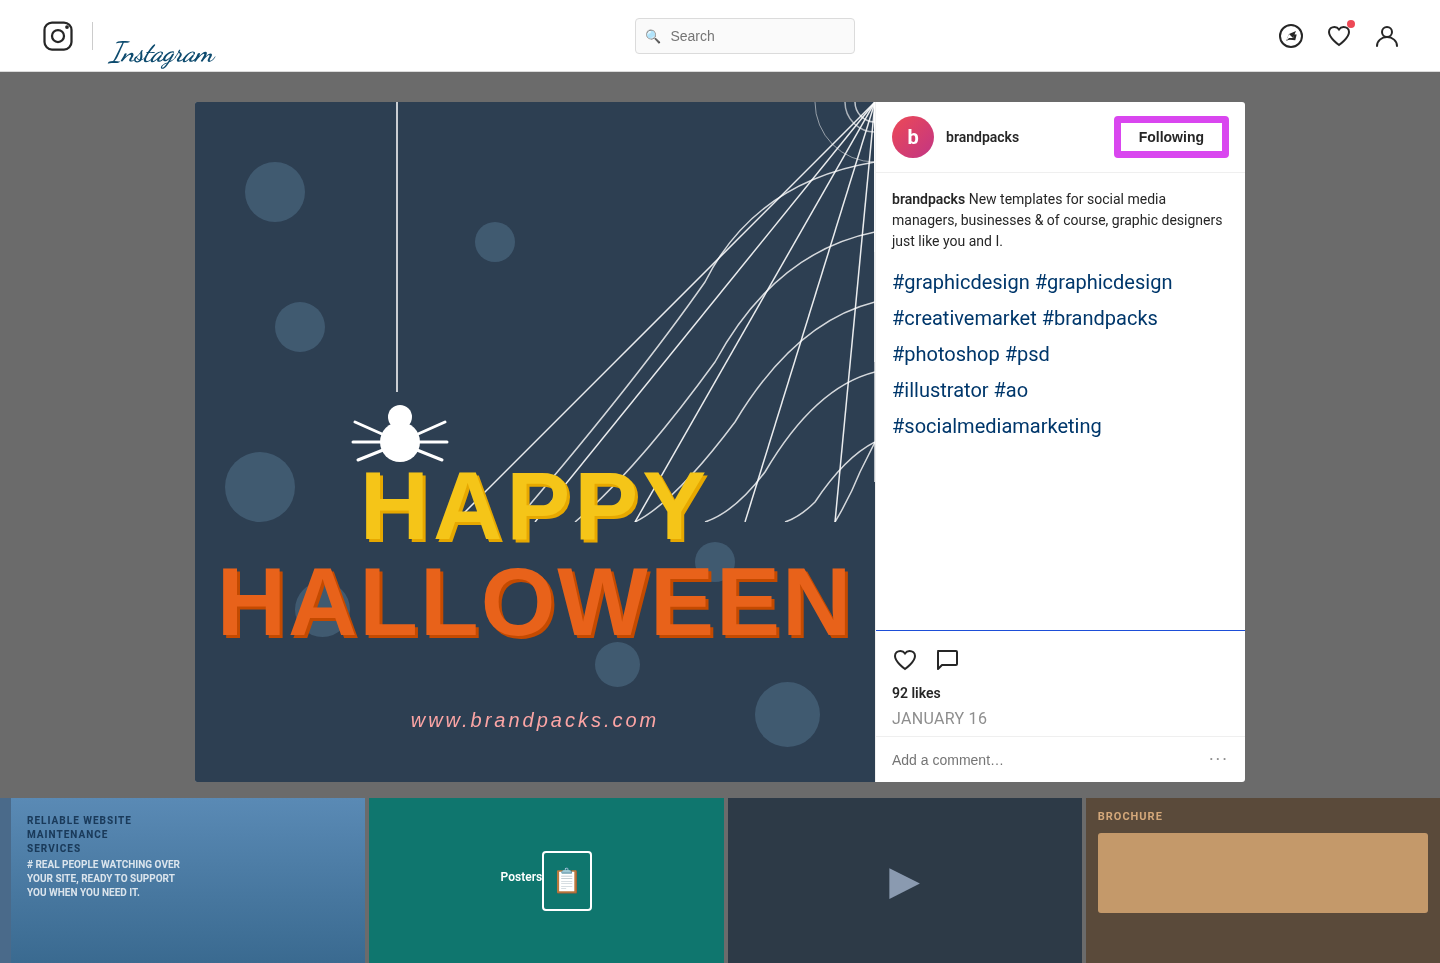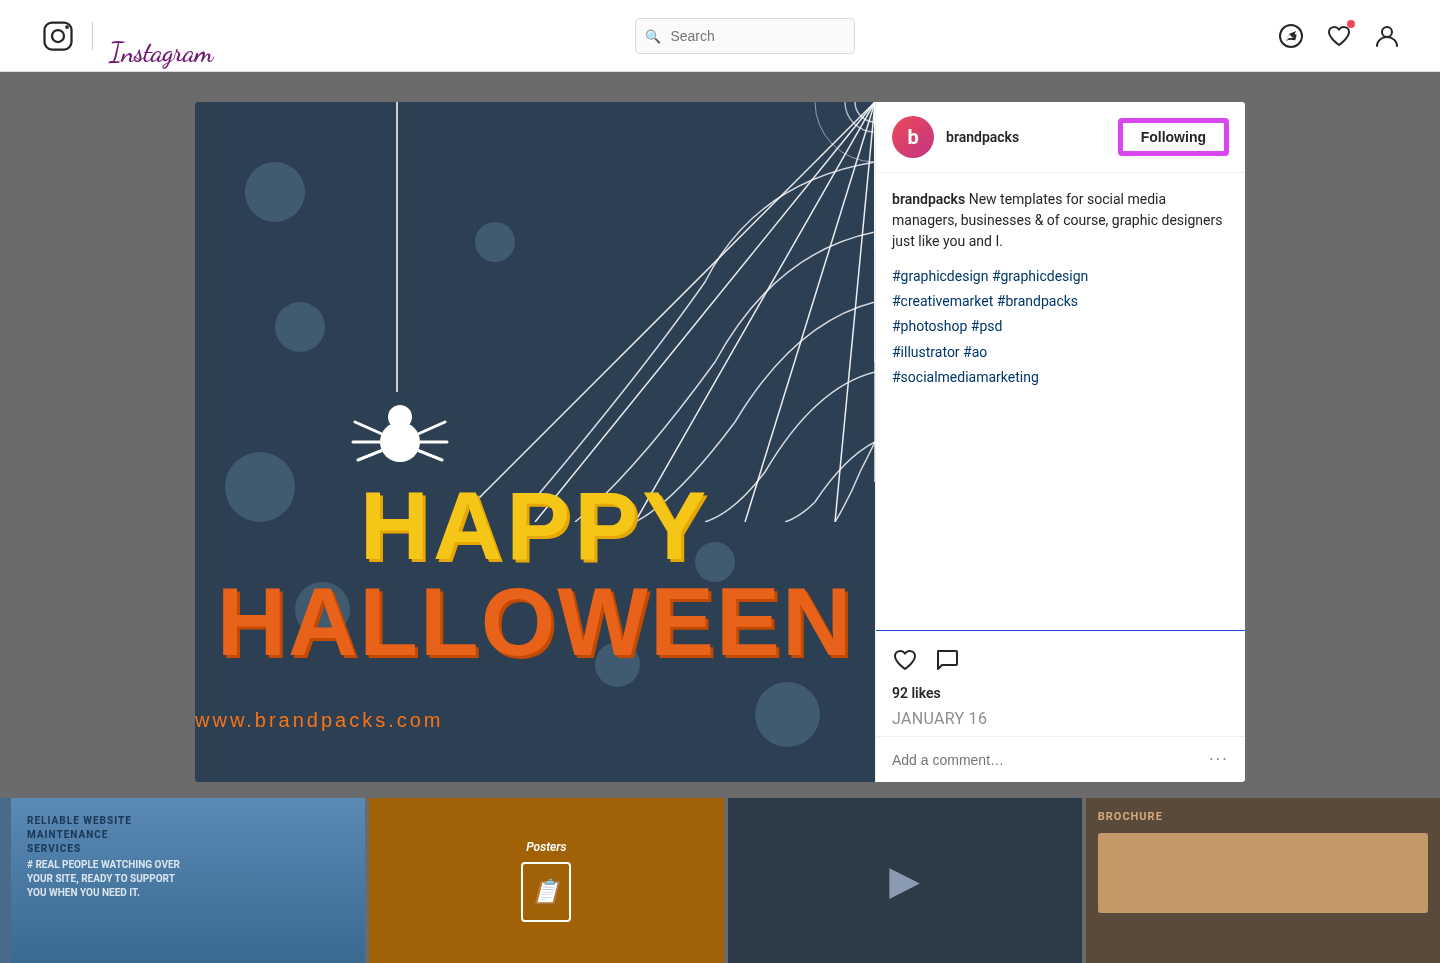--- a/index.html
+++ b/index.html
@@ -39,22 +39,23 @@
       height: 36px;
     }
     .ig-divider {
       width: 1px;
       height: 28px;
       background: #ccc;
     }
     .ig-wordmark {
       font-size: 28px;
       font-family: 'Dancing Script', cursive, Georgia, serif;
+      font-style: italic;
       font-weight: 600;
-      color: #701a75;
+      color: #0c4a6e;
       letter-spacing: -0.5px;
       margin-top: 32px;
     }
     .header-search {
       position: relative;
     }
     .search-input {
       width: 220px;
       height: 36px;
       background: #fafafa;
@@ -171,21 +172,21 @@
       position: absolute;
       top: 270px;
       left: 155px;
       width: 100px;
       height: 120px;
     }
 
     
     .halloween-text {
       position: absolute;
-      bottom: 112px;
+      bottom: 132px;
       left: 0;
       right: 0;
       text-align: center;
     }
     .happy-text {
       font-size: 96px;
       font-weight: 900;
       color: #f5c518;
       letter-spacing: 4px;
       line-height: 1;
@@ -200,26 +201,27 @@
       line-height: 1;
       text-shadow: 3px 3px 0 #c44a00;
       font-family: Arial Black, Arial, sans-serif;
       text-align: center;
     }
     .website-text {
       position: absolute;
       bottom: 50px;
       left: 0;
       right: 0;
-      text-align: left;
-      color: #f97316;
+      text-align: center;
+      color: #fca5a5;
       font-size: 20px;
       font-weight: 300;
       letter-spacing: 3px;
       font-family: Arial, sans-serif;
+      font-style: italic;
     }
 
     
     .post-right-side {
       flex: 1;
       display: flex;
       flex-direction: column;
       border-left: 1px solid #efefef;
     }
 
@@ -246,21 +248,21 @@
       font-size: 20px;
       font-weight: 700;
     }
     .post-username {
       font-weight: 600;
       font-size: 14px;
       color: #262626;
       flex: 1;
     }
     .following-btn {
-      border: 5px solid #d946ef;
+      border: 7px solid #d946ef;
       background: #fff;
       border-radius: 4px;
       padding: 6px 18px;
       font-size: 14px;
       font-weight: 600;
       color: #262626;
       cursor: pointer;
       margin-left: 48px;
     }
 
@@ -274,21 +276,21 @@
       font-size: 14px;
       color: #262626;
       line-height: 1.5;
     }
     .caption-username {
       font-weight: 600;
     }
     .hashtags {
       margin-top: 12px;
       color: #00376b;
-      font-size: 14px;
+      font-size: 20px;
       line-height: 1.8;
     }
 
     
     .post-actions {
       padding: 8px 16px 0;
       border-top: 1px solid #1d4ed8;
     }
     .action-icons {
       display: flex;
@@ -524,21 +526,21 @@
   </div>
 
   <div class="bottom-strip">
     <div class="thumb thumb-1">
       <div style="width:100%;height:100%;background:linear-gradient(180deg,#5a8ab5 0%,#3a6a90 100%);display:flex;flex-direction:column;padding:16px;justify-content:flex-start;">
         <div style="color:#1a3a5a;font-size:10px;font-weight:800;text-transform:uppercase;letter-spacing:1px;line-height:1.4;">RELIABLE WEBSITE<br>MAINTENANCE<br>SERVICES</div>
         <div style="color:#fff;font-size:10px;margin-top:2px;line-height:1.4;opacity:0.8;font-weight:bold;"># REAL PEOPLE WATCHING OVER<br>YOUR SITE, READY TO SUPPORT<br>YOU WHEN YOU NEED IT.</div>
       </div>
     </div>
     <div class="thumb thumb-2">
-      <div style="width:100%;height:100%;background:#a16207;display:flex;flex-direction:column;align-items:center;justify-content:center;font-style:italic;">
+      <div style="width:100%;height:100%;background:#0f766e;display:flex;flex-direction:row;align-items:center;justify-content:center;">
         <div style="color:#fff;font-size:12px;font-weight:600;margin-bottom:8px;">Posters</div>
         <div style="width:50px;height:60px;border:2px solid #fff;border-radius:4px;display:flex;align-items:center;justify-content:center;">
           <span style="color:#fff;font-size:24px;">📋</span>
         </div>
       </div>
     </div>
     <div class="thumb thumb-3">
       <div style="width:100%;height:100%;background:#2d3a47;display:flex;align-items:center;justify-content:center;">
         <span style="color:#8a9ab0;font-size:40px;">▶</span>
       </div>

